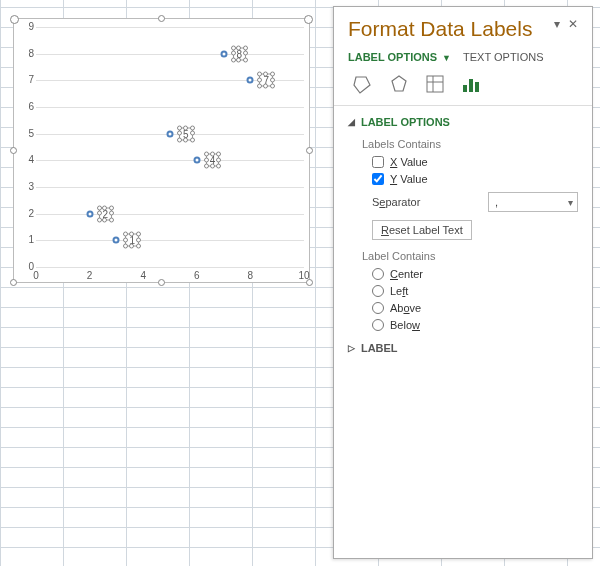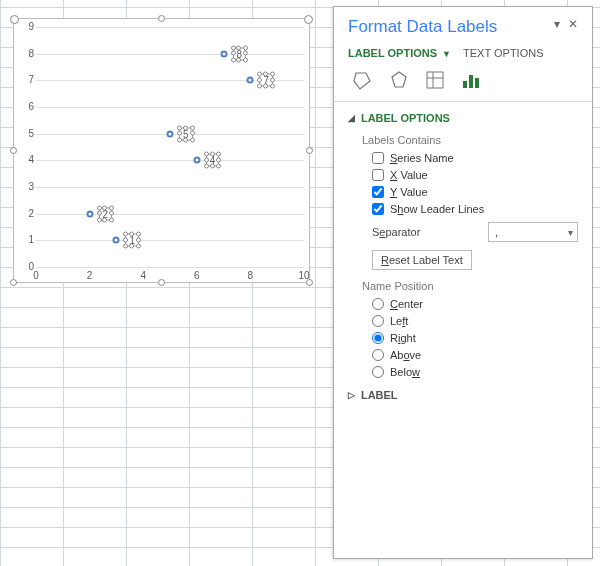--- a/index.html
+++ b/index.html
@@ -40,21 +40,21 @@
   .dh.ml { left: -3px; top: 50%; margin-top: -3px; } .dh.mr { right: -3px; top: 50%; margin-top: -3px; }
   .gridline { position: absolute; background: #e0e0e0; }
 
   
   .pane {
     position: absolute; right: 7px; top: 6px; width: 260px; height: 553px;
     background: #fff; border: 1px solid #aaa; box-shadow: -1px 1px 3px rgba(0,0,0,0.15);
     font-size: 12px; color: #444;
   }
   .pane-header { padding: 10px 14px 4px 14px; display: flex; justify-content: space-between; align-items: flex-start; }
-  .pane-title { color: #3b82f6; font-size: 17px; font-weight: 400; }
+  .pane-title { color: #a16207; font-size: 21px; font-weight: 400; }
   .pane-ctrls { display: flex; gap: 8px; color: #666; font-size: 12px; }
   .pane-tabs { display: flex; gap: 12px; padding: 6px 14px 2px 14px; font-size: 11px; }
   .tab-active { color: #2a7a3a; font-weight: bold; position: relative; }
   .tab-inactive { color: #555; text-align: right; }
   .icon-row { display: flex; gap: 14px; padding: 8px 14px 10px 18px; align-items: center; }
   .pane svg { display: block; }
   .pane-divider { border-top: 1px solid #ddd; margin: 0 0 6px 0; }
   .section-head { display: flex; align-items: center; gap: 6px; padding: 4px 14px; color: #2a7a3a; font-weight: bold; font-size: 11px; cursor: pointer; }
   .section-head.collapsed { color: #555; }
   .section-body { padding: 2px 14px 4px 28px; }
@@ -179,56 +179,44 @@
 
   <div class="section-head">
     <span class="tri">◢</span>
     <span>LABEL OPTIONS</span>
   </div>
   <div class="section-body">
     <div class="sub-label">Labels Contains</div>
 
     <label class="chk-row">
       <input type="checkbox" style="">
-        <span><span class="underline">S</span>eries Name</span>
-    </label>
-    <label class="chk-row">
-      <input type="checkbox" style="">
         <span><span class="underline">X</span> Value</span>
     </label>
     <label class="chk-row">
       <input type="checkbox" checked="" style="">
         <span><span class="underline">Y</span> Value</span>
-    </label>
-    <label class="chk-row">
-      <input type="checkbox" checked="" style="">
-        <span>S<span class="underline">h</span>ow Leader Lines</span>
     </label>
 
     <div class="sep-row">
       <span>S<span class="underline">e</span>parator</span>
       <span style="flex:1"></span>
       <div class="sep-select">,</div>
     </div>
 
     <div class="reset-btn"><span class="underline">R</span>eset Label Text</div>
 
-    <div class="sub-label">Name Position</div>
+    <div class="sub-label">Label Contains</div>
 
     <label class="rad-row">
       <input type="radio" name="lp" style="">
         <span><span class="underline">C</span>enter</span>
     </label>
     <label class="rad-row">
       <input type="radio" name="lp" style="">
         <span>Le<span class="underline">f</span>t</span>
-    </label>
-    <label class="rad-row">
-      <input type="radio" name="lp" checked="" style="">
-        <span>R<span class="underline">i</span>ght</span>
     </label>
     <label class="rad-row">
       <input type="radio" name="lp" style="">
         <span>Ab<span class="underline">o</span>ve</span>
     </label>
     <label class="rad-row">
       <input type="radio" name="lp" style="">
         <span>Belo<span class="underline">w</span></span>
     </label>
   </div>

